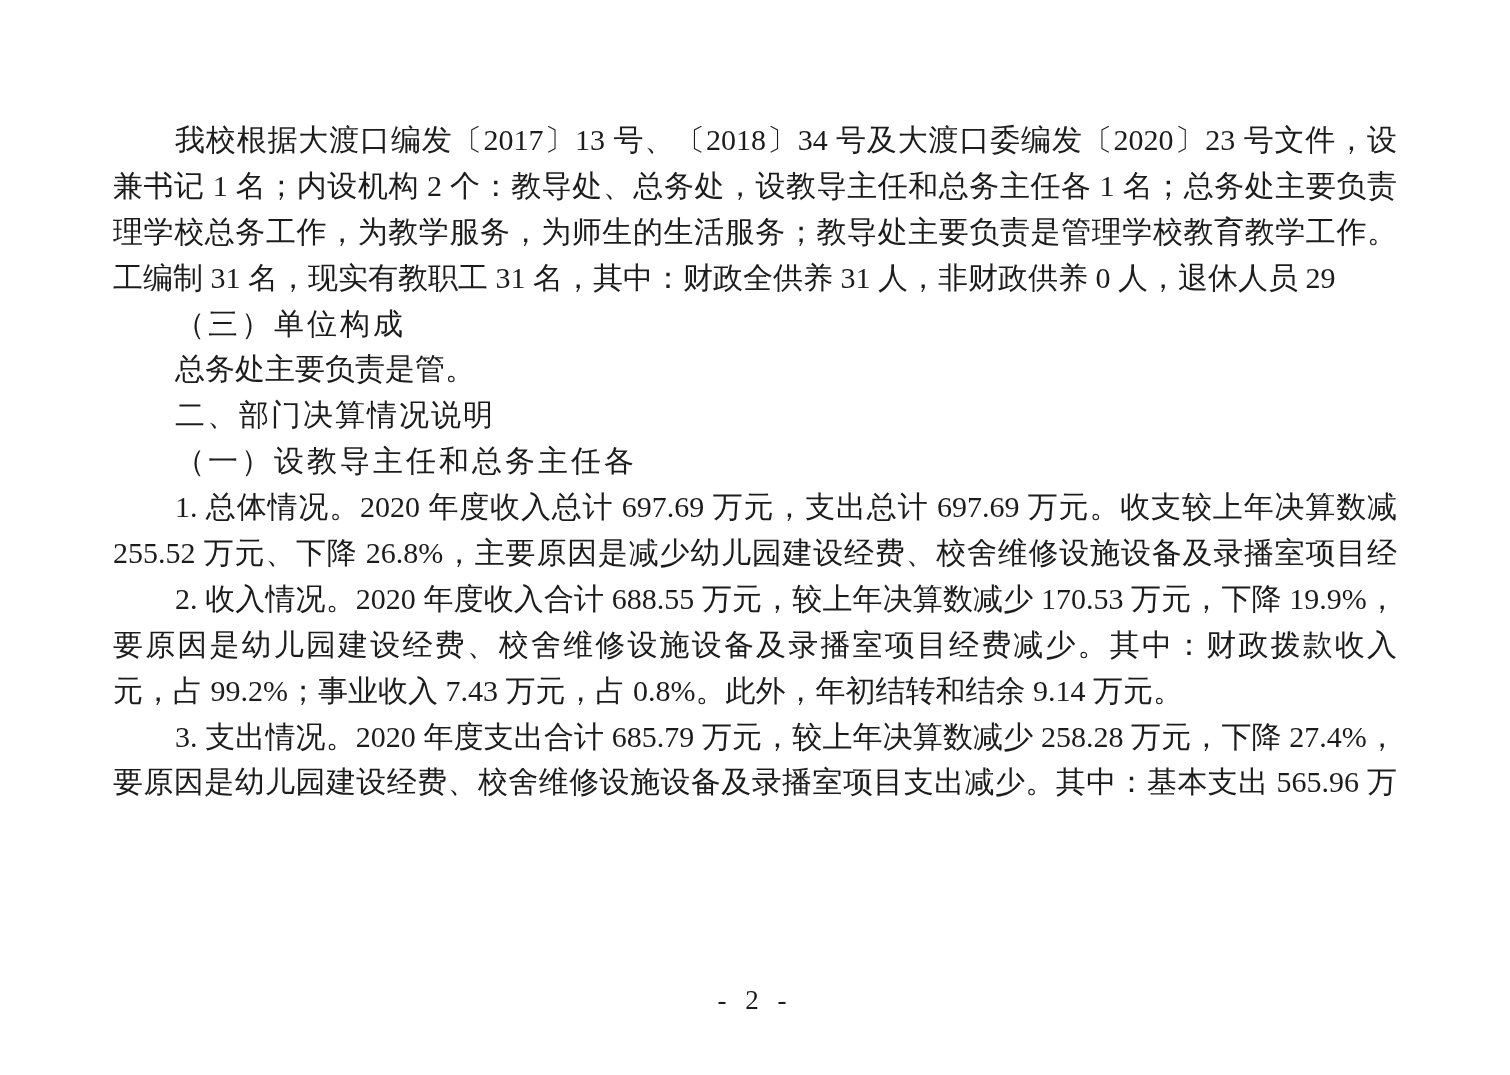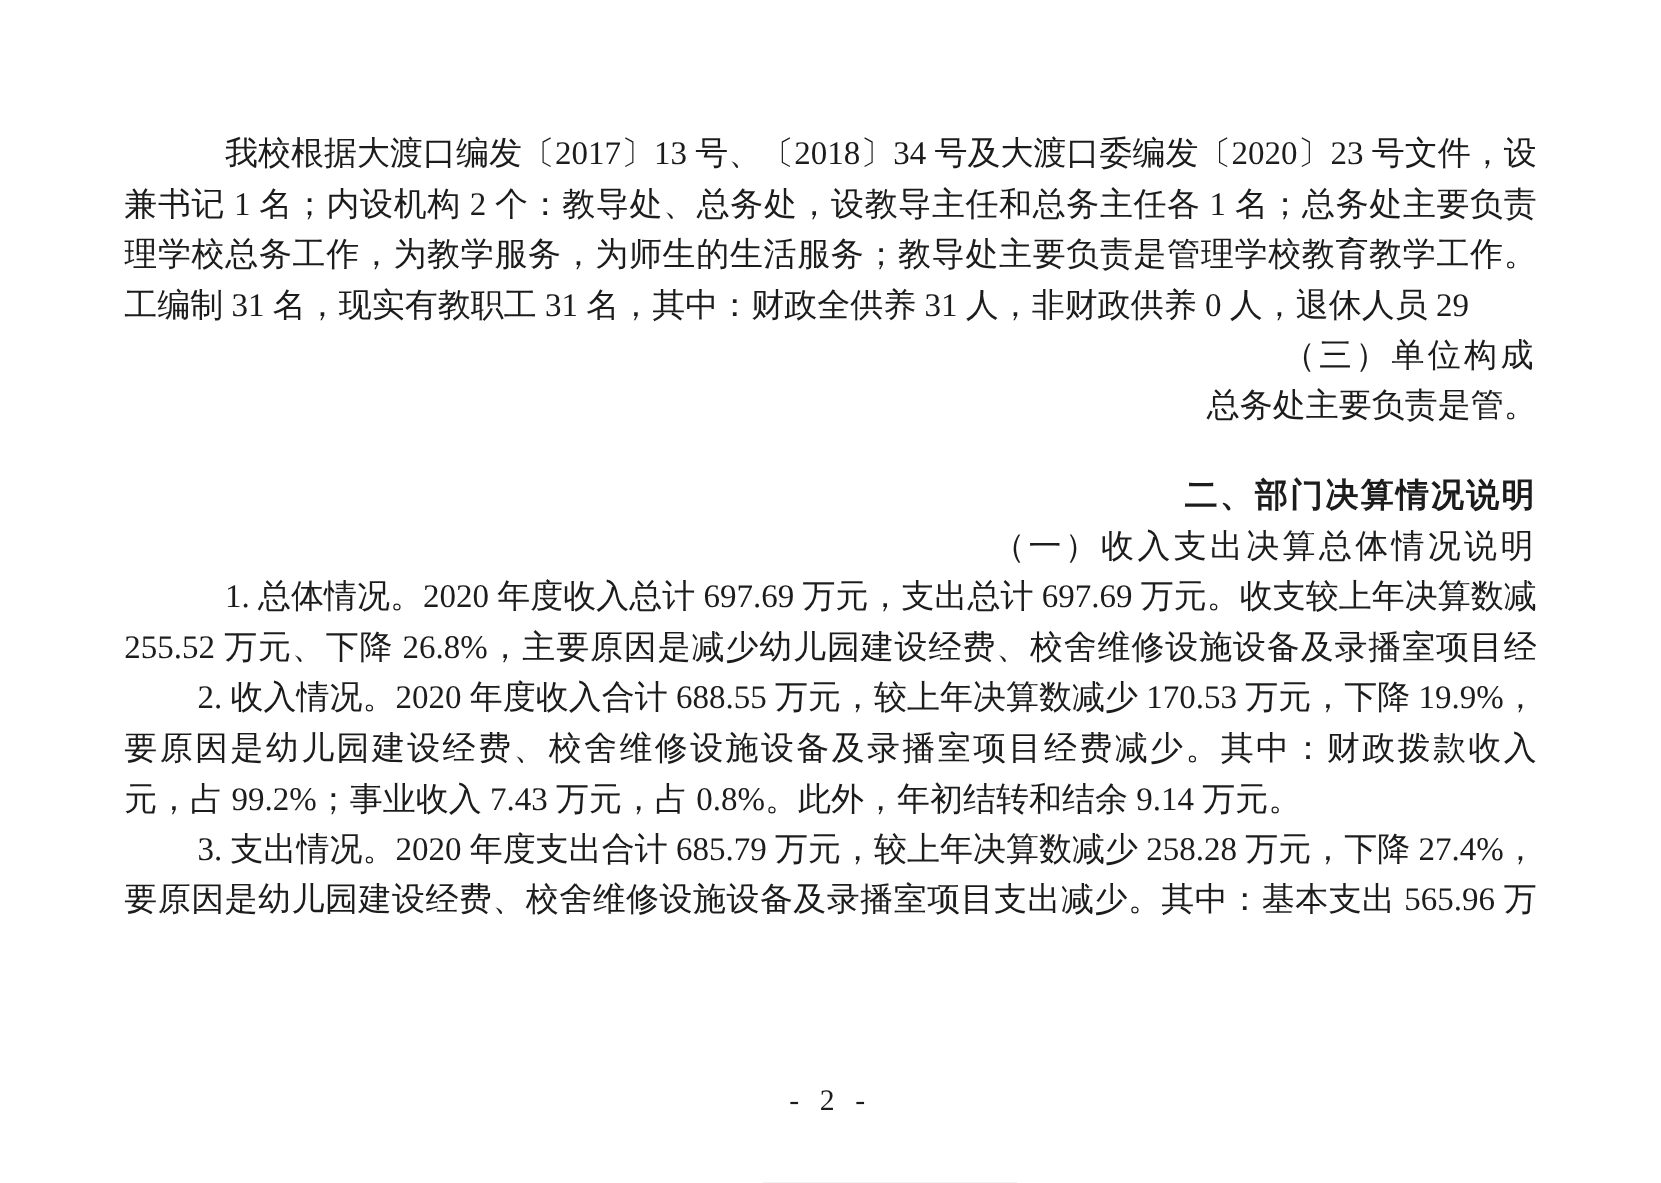--- a/index.html
+++ b/index.html
@@ -22,26 +22,25 @@
     line-height: 45.9px;
   }
   .line {
     height: 45.9px;
     overflow: hidden;
   }
   .jfull {
     text-align: justify;
     text-align-last: justify;
   }
-  .indent { text-indent: 62px; text-align: right; }
+  .indent { text-indent: 62px; }
   .hei {
     font-family: "Liberation Sans", "DejaVu Sans", sans-serif;
-    font-weight: 700;
+    font-weight: 400;
     letter-spacing: 2px;
-    margin-top: 36px;
   }
   .kai {
     letter-spacing: 3px;
   }
   .page-number {
     position: absolute;
     left: 0;
     top: 985px;
     width: 100%;
     text-align: center;
@@ -56,21 +55,21 @@
 
 <div class="page">
   <div class="content">
     <div class="line indent jfull">我校根据大渡口编发〔2017〕13 号、〔2018〕34 号及大渡口委编发〔2020〕23 号文件，设校长</div>
     <div class="line jfull">兼书记 1 名；内设机构 2 个：教导处、总务处，设教导主任和总务主任各 1 名；总务处主要负责是管</div>
     <div class="line jfull">理学校总务工作，为教学服务，为师生的生活服务；教导处主要负责是管理学校教育教学工作。教职</div>
     <div class="line">工编制 31 名，现实有教职工 31 名，其中：财政全供养 31 人，非财政供养 0 人，退休人员 29 名。</div>
     <div class="line indent kai">（三）单位构成</div>
     <div class="line indent">总务处主要负责是管。</div>
     <div class="line indent hei">二、部门决算情况说明</div>
-    <div class="line indent kai">（一）收入支出决算总体情况说明</div>
+    <div class="line indent kai">（一）设教导主任和总务主任各</div>
     <div class="line indent jfull">1. 总体情况。2020 年度收入总计 697.69 万元，支出总计 697.69 万元。收支较上年决算数减少</div>
     <div class="line jfull">255.52 万元、下降 26.8%，主要原因是减少幼儿园建设经费、校舍维修设施设备及录播室项目经费。</div>
     <div class="line indent jfull">2. 收入情况。2020 年度收入合计 688.55 万元，较上年决算数减少 170.53 万元，下降 19.9%，主</div>
     <div class="line jfull">要原因是幼儿园建设经费、校舍维修设施设备及录播室项目经费减少。其中：财政拨款收入 683.20 万</div>
     <div class="line">元，占 99.2%；事业收入 7.43 万元，占 0.8%。此外，年初结转和结余 9.14 万元。</div>
     <div class="line indent jfull">3. 支出情况。2020 年度支出合计 685.79 万元，较上年决算数减少 258.28 万元，下降 27.4%，主</div>
     <div class="line jfull">要原因是幼儿园建设经费、校舍维修设施设备及录播室项目支出减少。其中：基本支出 565.96 万元，</div>
   </div>
   <div class="page-number">- 2 -</div>
 </div>

